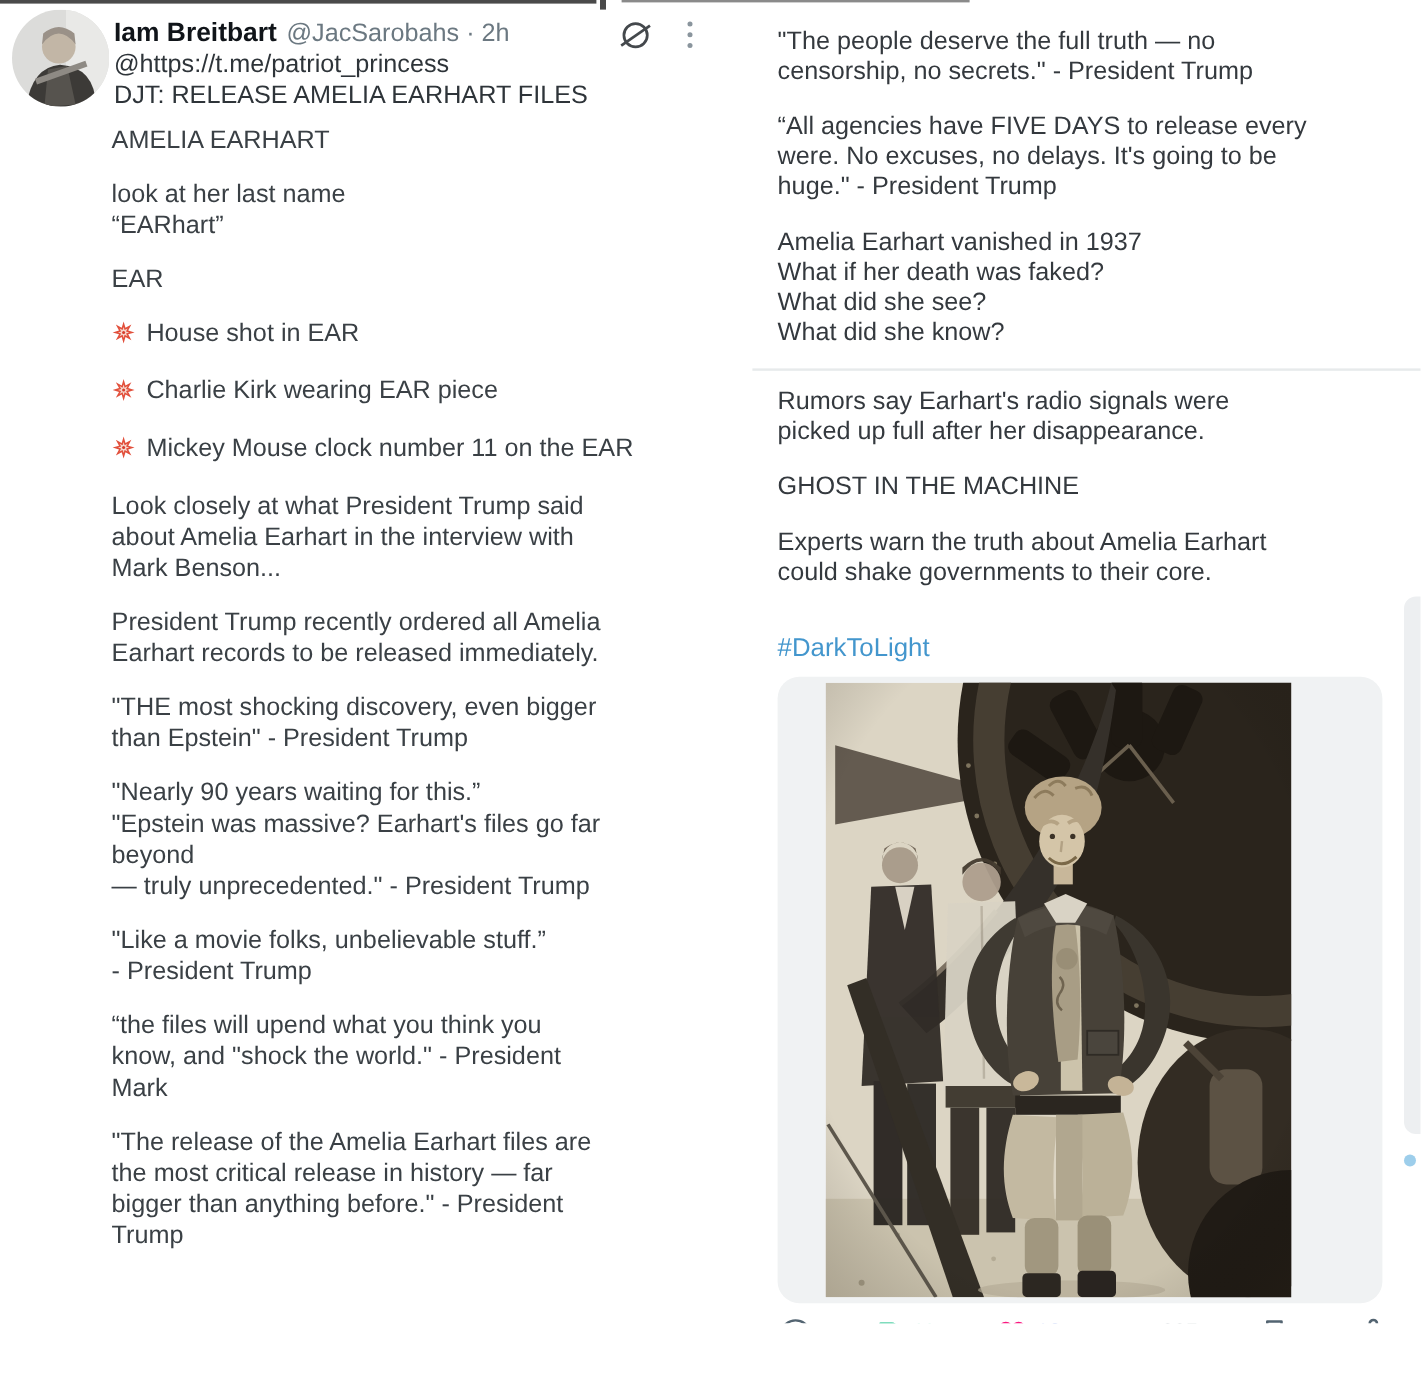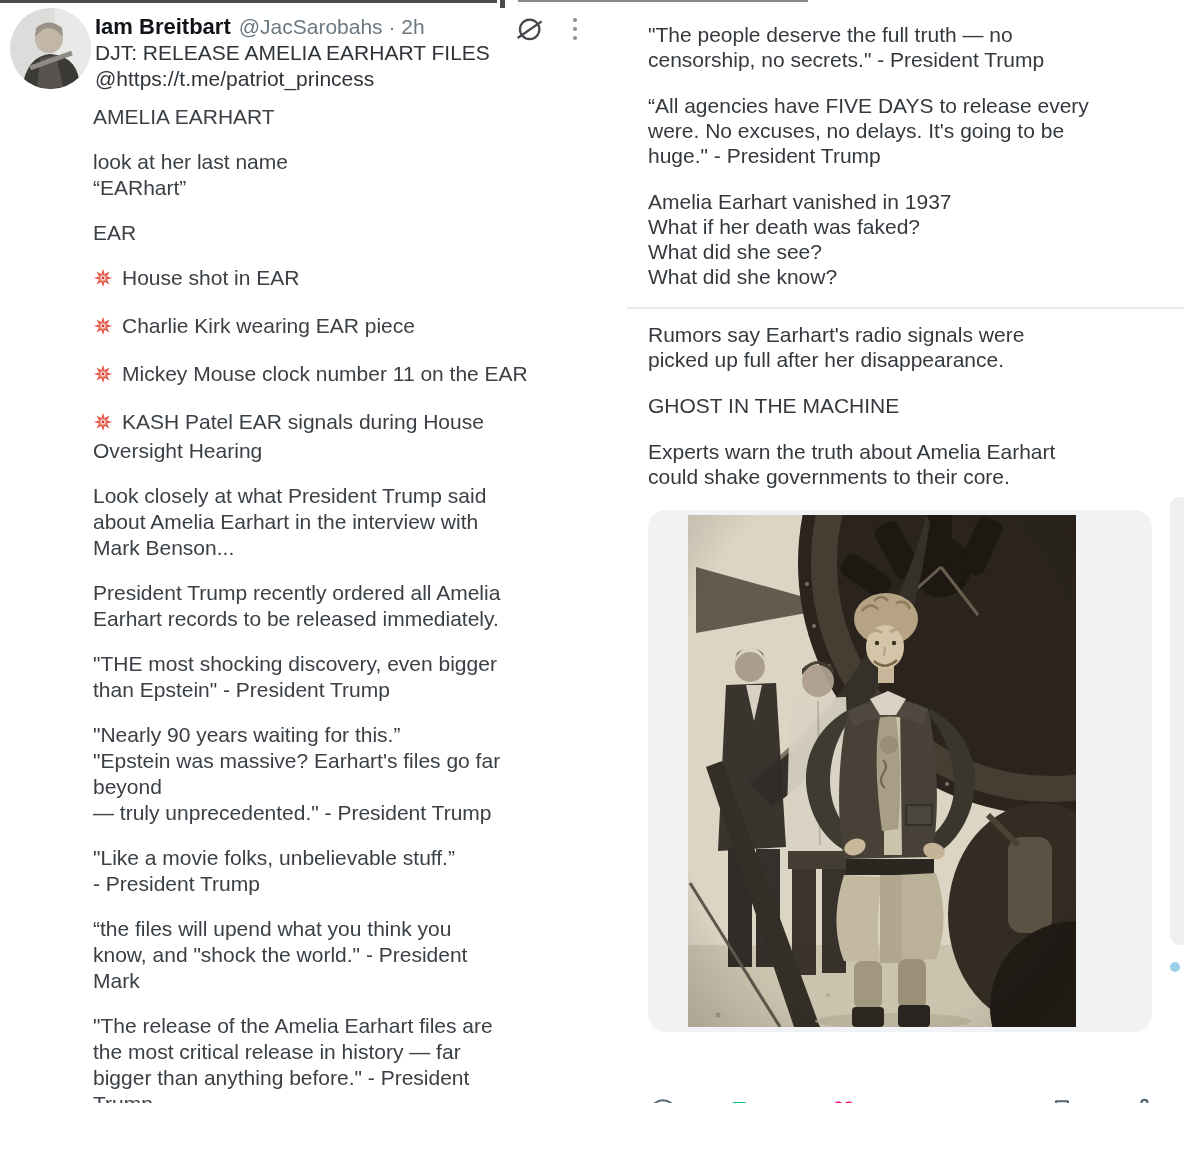--- a/index.html
+++ b/index.html
@@ -66,22 +66,22 @@
       <circle cx="39" cy="31" r="14" fill="#c2b6a6"></circle>
       <path d="M25 29 q14 -18 28 0 l-1 -9 q-13 -11 -26 0 z" fill="#9a9188"></path>
     </svg>
   </div>
 
   <div class="hdr">
     <div class="name-row">
       <span class="name">Iam Breitbart</span>
       <span class="handle">@JacSarobahs · 2h</span>
     </div>
+    <div class="hline">@https://t.me/patriot_princess</div>
     <div class="hline">DJT: RELEASE AMELIA EARHART FILES</div>
-    <div class="hline">@https://t.me/patriot_princess</div>
   </div>
 
   <div class="grok-btn">
     <svg viewBox="0 0 24 24" width="32" height="32">
       <circle cx="12.5" cy="11.5" r="7.3" fill="none" stroke="#44484c" stroke-width="1.7"></circle>
       <path d="M3.5 18 L21.5 5.5" stroke="#44484c" stroke-width="1.7"></path>
     </svg>
   </div>
   <div class="more-btn">
     <svg viewBox="0 0 6 26" width="6" height="26">
@@ -104,26 +104,20 @@
     <div class="para"><span class="boom"><svg viewBox="0 0 24 24" width="20" height="20">
             <polygon points="12,1 13.9,7.4 19.8,4.2 16.6,10.1 23,12 16.6,13.9 19.8,19.8 13.9,16.6 12,23 10.1,16.6 4.2,19.8 7.4,13.9 1,12 7.4,10.1 4.2,4.2 10.1,7.4" fill="#e2503c"></polygon>
             <polygon points="12,6.5 13,9.7 16,8.1 14.4,11 17.6,12 14.4,13 16,15.9 13,14.3 12,17.5 11,14.3 8,15.9 9.6,13 6.4,12 9.6,11 8,8.1 11,9.7" fill="#f6d7cd"></polygon>
             <circle cx="12" cy="12" r="1.5" fill="#d63b2a"></circle>
           </svg></span><span>Charlie Kirk wearing EAR piece</span></div>
     <div class="para"><span class="boom"><svg viewBox="0 0 24 24" width="20" height="20">
             <polygon points="12,1 13.9,7.4 19.8,4.2 16.6,10.1 23,12 16.6,13.9 19.8,19.8 13.9,16.6 12,23 10.1,16.6 4.2,19.8 7.4,13.9 1,12 7.4,10.1 4.2,4.2 10.1,7.4" fill="#e2503c"></polygon>
             <polygon points="12,6.5 13,9.7 16,8.1 14.4,11 17.6,12 14.4,13 16,15.9 13,14.3 12,17.5 11,14.3 8,15.9 9.6,13 6.4,12 9.6,11 8,8.1 11,9.7" fill="#f6d7cd"></polygon>
             <circle cx="12" cy="12" r="1.5" fill="#d63b2a"></circle>
           </svg></span><span>Mickey Mouse clock number 11 on the EAR</span></div>
-    <div class="para"><span class="boom"><svg viewBox="0 0 24 24" width="20" height="20">
-            <polygon points="12,1 13.9,7.4 19.8,4.2 16.6,10.1 23,12 16.6,13.9 19.8,19.8 13.9,16.6 12,23 10.1,16.6 4.2,19.8 7.4,13.9 1,12 7.4,10.1 4.2,4.2 10.1,7.4" fill="#e2503c"></polygon>
-            <polygon points="12,6.5 13,9.7 16,8.1 14.4,11 17.6,12 14.4,13 16,15.9 13,14.3 12,17.5 11,14.3 8,15.9 9.6,13 6.4,12 9.6,11 8,8.1 11,9.7" fill="#f6d7cd"></polygon>
-            <circle cx="12" cy="12" r="1.5" fill="#d63b2a"></circle>
-          </svg></span><span>KASH Patel EAR signals during House
-Oversight Hearing</span></div>
     <div class="para">Look closely at what President Trump said
 about Amelia Earhart in the interview with
 Mark Benson...</div>
     <div class="para">President Trump recently ordered all Amelia
 Earhart records to be released immediately.</div>
     <div class="para">"THE most shocking discovery, even bigger
 than Epstein" - President Trump</div>
     <div class="para">"Nearly 90 years waiting for this.”
 "Epstein was massive? Earhart's files go far
 beyond
@@ -148,20 +142,21 @@
     <div class="para tight">Amelia Earhart vanished in 1937
 What if her death was faked?
 What did she see?
 What did she know?</div>
     <div class="divider"></div>
     <div class="para">Rumors say Earhart's radio signals were
 picked up full after her disappearance.</div>
     <div class="para">GHOST IN THE MACHINE</div>
     <div class="para">Experts warn the truth about Amelia Earhart
 could shake governments to their core.</div>
+    <a class="hashtag">#DarkToLight</a>
 
     <div class="photo-card">
       <svg viewBox="0 0 388 512" width="388" height="512">
         <defs>
           <radialGradient id="vg" cx="50%" cy="45%" r="78%">
             <stop offset="0%" stop-color="rgba(0,0,0,0)"></stop>
             <stop offset="70%" stop-color="rgba(0,0,0,0)"></stop>
             <stop offset="100%" stop-color="rgba(50,38,22,0.22)"></stop>
           </radialGradient>
         </defs>

